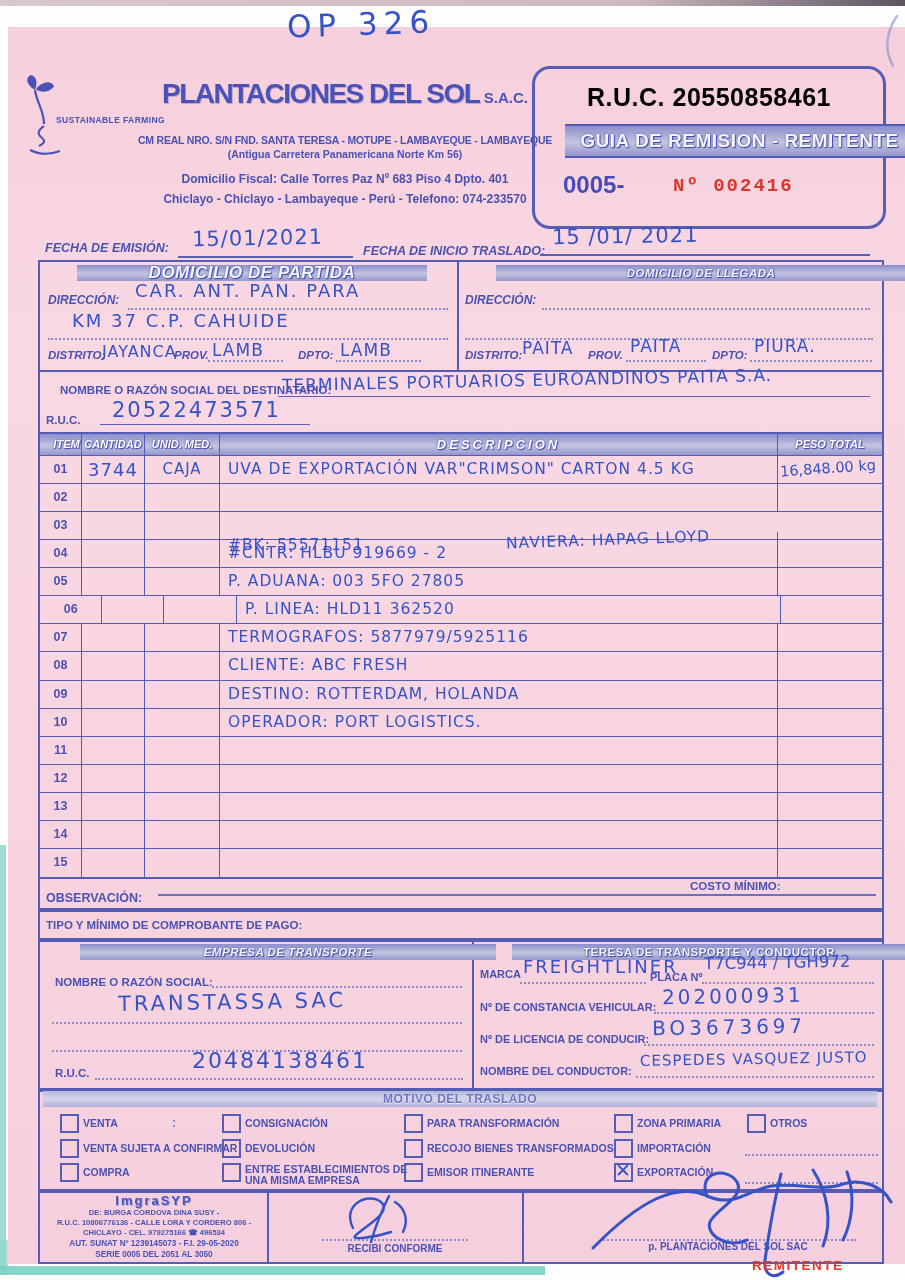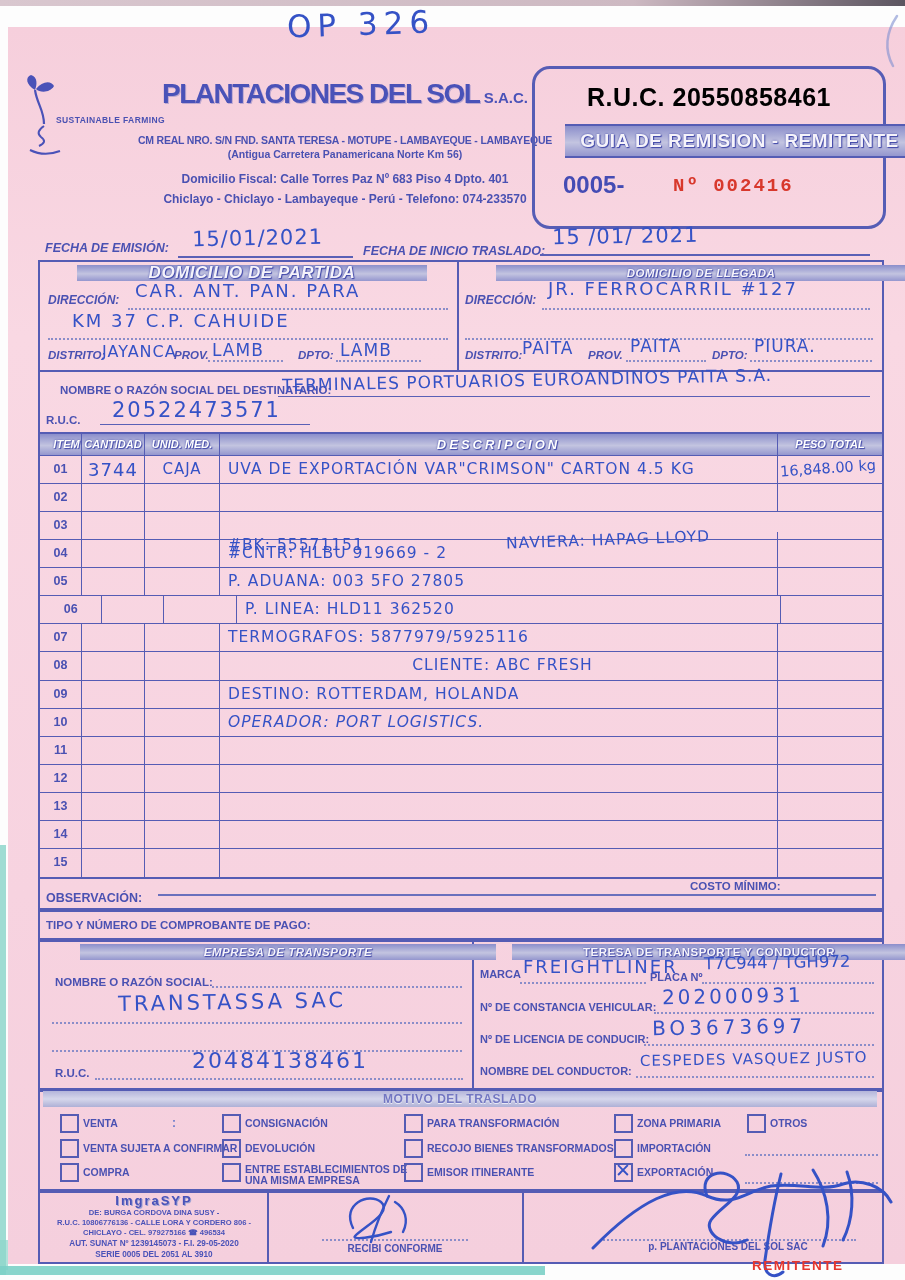--- a/index.html
+++ b/index.html
@@ -115,21 +115,20 @@
     <div class="abs lbl" style="left:8px;top:87px;font-size:11.5px;">DISTRITO:</div>
     <div class="abs hw" style="left:62px;top:80px;font-size:16px;">JAYANCA</div>
     <div class="abs lbl" style="left:134px;top:87px;font-size:11.5px;">PROV.</div>
     <div class="abs hw" style="left:172px;top:78px;font-size:17px;">LAMB</div>
     <div class="abs dots" style="left:168px;top:82px;width:75px;height:16px;"></div>
     <div class="abs lbl" style="left:258px;top:87px;font-size:11.5px;">DPTO:</div>
     <div class="abs hw" style="left:300px;top:78px;font-size:17px;">LAMB</div>
     <div class="abs dots" style="left:296px;top:82px;width:85px;height:16px;"></div>
 
     <div class="abs lbl" style="left:425px;top:31px;font-size:12px;">DIRECCIÓN:</div>
-    <div class="abs hw" style="left:508px;top:16px;font-size:18px;letter-spacing:2px;">JR. FERROCARRIL #127</div>
     <div class="abs dots" style="left:502px;top:30px;width:328px;height:16px;"></div>
     <div class="abs dots" style="left:425px;top:60px;width:408px;height:16px;"></div>
     <div class="abs lbl" style="left:425px;top:87px;font-size:11.5px;">DISTRITO:</div>
     <div class="abs hw" style="left:482px;top:76px;font-size:17px;">PAITA</div>
     <div class="abs lbl" style="left:548px;top:87px;font-size:11.5px;">PROV.</div>
     <div class="abs hw" style="left:590px;top:74px;font-size:17px;">PAITA</div>
     <div class="abs dots" style="left:586px;top:82px;width:80px;height:16px;"></div>
     <div class="abs lbl" style="left:672px;top:87px;font-size:11.5px;">DPTO:</div>
     <div class="abs hw" style="left:714px;top:74px;font-size:17px;">PIURA.</div>
     <div class="abs dots" style="left:710px;top:82px;width:122px;height:16px;"></div>
@@ -276,21 +275,21 @@
         <div class="irow">
           <div class="icell c0" style="width: 42px;">
             <span class="inum">08</span>
           </div>
           <div class="icell c1" style="width: 63px;">
             <span class="hw"></span>
           </div>
           <div class="icell c2" style="width: 75px;">
             <span class="hw"></span>
           </div>
-          <div class="icell c3" style="width: 558px; text-align: center;">
+          <div class="icell c3" style="width: 558px;">
             <span class="hw">CLIENTE: ABC FRESH</span>
           </div>
           <div class="icell c4" style="width: 104px;">
             <span class="hw"></span>
           </div>
         </div>
         <div class="irow">
           <div class="icell c0" style="width: 42px;">
             <span class="inum">09</span>
           </div>
@@ -310,21 +309,21 @@
         <div class="irow">
           <div class="icell c0" style="width: 42px;">
             <span class="inum">10</span>
           </div>
           <div class="icell c1" style="width: 63px;">
             <span class="hw"></span>
           </div>
           <div class="icell c2" style="width: 75px;">
             <span class="hw"></span>
           </div>
-          <div class="icell c3" style="width: 558px; font-style: italic;">
+          <div class="icell c3" style="width: 558px;">
             <span class="hw">OPERADOR: PORT LOGISTICS.</span>
           </div>
           <div class="icell c4" style="width: 104px;">
             <span class="hw"></span>
           </div>
         </div>
         <div class="irow">
           <div class="icell c0" style="width: 42px;">
             <span class="inum">11</span>
           </div>
@@ -412,21 +411,21 @@
       </div>
   </div>
 
   <div class="abs box" style="left:38px;top:877px;width:842px;height:31px;">
     <div class="abs blue" style="left:650px;top:1px;font-size:11.5px;">COSTO MÍNIMO:</div>
     <div class="abs" style="left:118px;top:15px;width:718px;height:1.5px;background:#6a70bd;"></div>
     <div class="abs blue" style="left:6px;top:12px;font-size:12.5px;">OBSERVACIÓN:</div>
   </div>
 
   <div class="abs box" style="left:38px;top:908px;width:842px;height:30px;">
-    <div class="abs blue" style="left:6px;top:9px;font-size:11.5px;">TIPO Y NÚMERO DE COMPROBANTE DE PAGO:</div>
+    <div class="abs blue" style="left:6px;top:9px;font-size:11.5px;">TIPO Y MÍNIMO DE COMPROBANTE DE PAGO:</div>
   </div>
 
   <div class="abs box" style="left:38px;top:938px;width:842px;height:150px;">
     <div class="abs" style="left:432px;top:0;width:2px;height:100%;background:var(--b);"></div>
     <div class="abs band" style="left:8px;top:4px;width:416px;height:16px;line-height:16px;font-size:11.5px;">EMPRESA DE TRANSPORTE</div>
     <div class="abs band" style="left:440px;top:4px;width:394px;height:16px;line-height:16px;font-size:11.5px;font-style:normal;">TERESA DE TRANSPORTE Y CONDUCTOR</div>
 
     <div class="abs lbl" style="left:15px;top:36px;font-size:11.5px;font-style:normal;">NOMBRE O RAZÓN SOCIAL:</div>
     <div class="abs dots" style="left:172px;top:30px;width:250px;height:16px;"></div>
     <div class="abs hw" style="left:78px;top:50px;font-size:21px;letter-spacing:3px;transform:rotate(-1deg);">TRANSTASSA SAC</div>
@@ -467,21 +466,21 @@
   <div class="abs box" style="left:38px;top:1189px;width:842px;height:71px;">
     <div class="abs" style="left:227px;top:0;width:2px;height:100%;background:var(--b);"></div>
     <div class="abs" style="left:482px;top:0;width:2px;height:100%;background:var(--b);"></div>
 
     <div class="abs" style="left:2px;top:2px;width:224px;text-align:center;color:#4a52b8;">
       <div style="font-weight:900;font-size:13px;letter-spacing:2px;text-shadow:1px 1px 0 #9ea2d4;">ImgraSYP</div>
       <div style="font-size:7.6px;font-weight:bold;line-height:10px;">DE: BURGA CORDOVA DINA SUSY -</div>
       <div style="font-size:7.6px;font-weight:bold;line-height:10px;">R.U.C. 10806776136 - CALLE LORA Y CORDERO 806 -</div>
       <div style="font-size:7.6px;font-weight:bold;line-height:10px;">CHICLAYO - CEL. 979275166 ☎ 496534</div>
       <div style="font-size:8.2px;font-weight:bold;line-height:11px;">AUT. SUNAT Nº 1239145073 - F.I. 29-05-2020</div>
-      <div style="font-size:8.2px;font-weight:bold;line-height:11px;">SERIE 0005 DEL 2051 AL 3910</div>
+      <div style="font-size:8.2px;font-weight:bold;line-height:11px;">SERIE 0005 DEL 2051 AL 3050</div>
     </div>
 
     <div class="abs dots" style="left:282px;top:36px;width:146px;height:12px;border-bottom-width:2px;"></div>
     <div class="abs blue" style="left:282px;top:52px;width:146px;text-align:center;font-size:10px;">RECIBI CONFORME</div>
 
     <div class="abs dots" style="left:560px;top:36px;width:256px;height:12px;border-bottom-width:2px;"></div>
     <div class="abs blue" style="left:560px;top:50px;width:256px;text-align:center;font-size:10px;">p. PLANTACIONES DEL SOL SAC</div>
   </div>
 
   <svg class="abs" style="left:325px;top:1190px;" width="120" height="55" viewBox="0 0 120 55">

